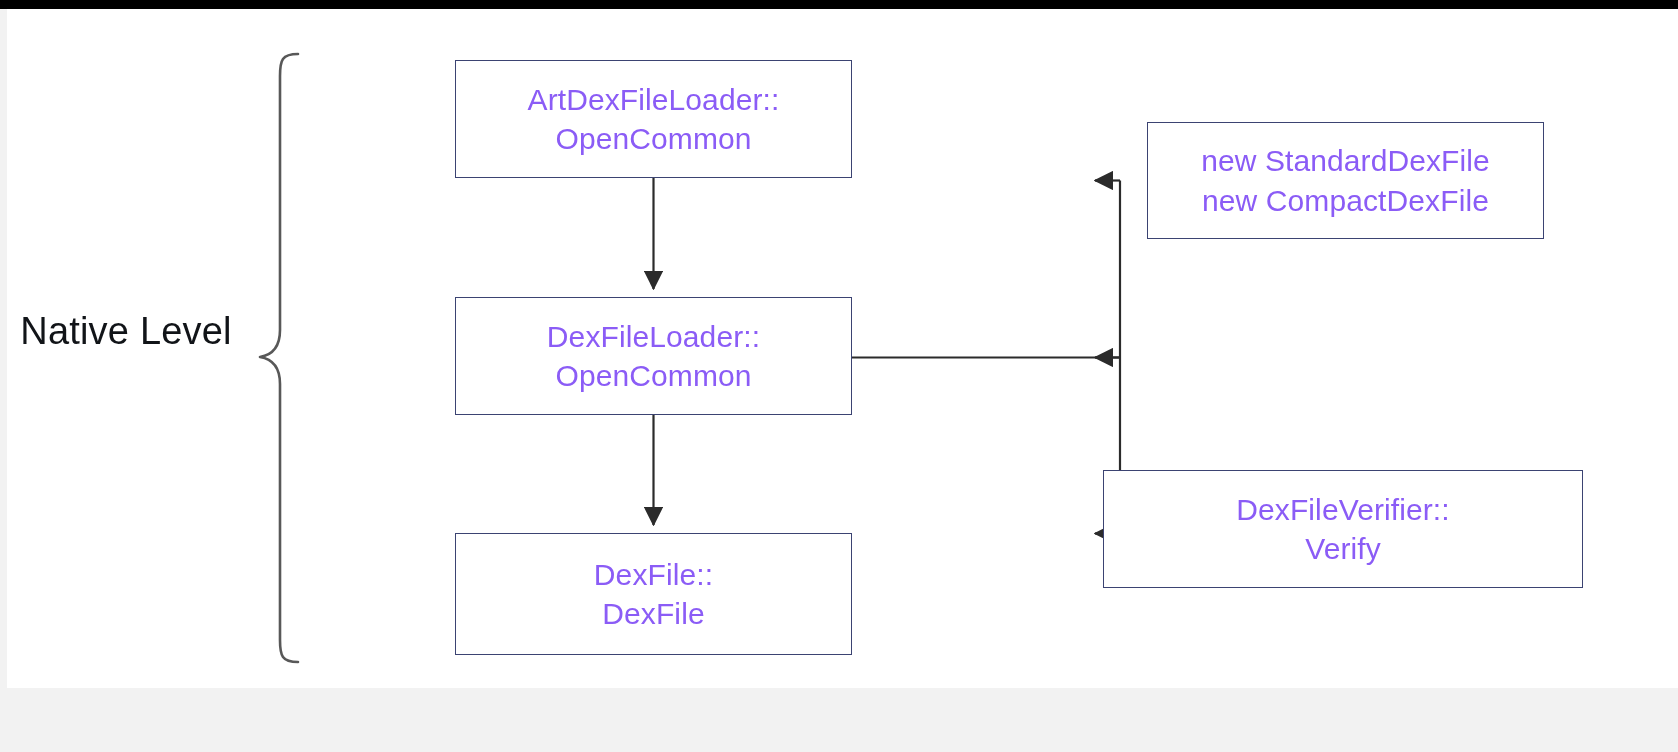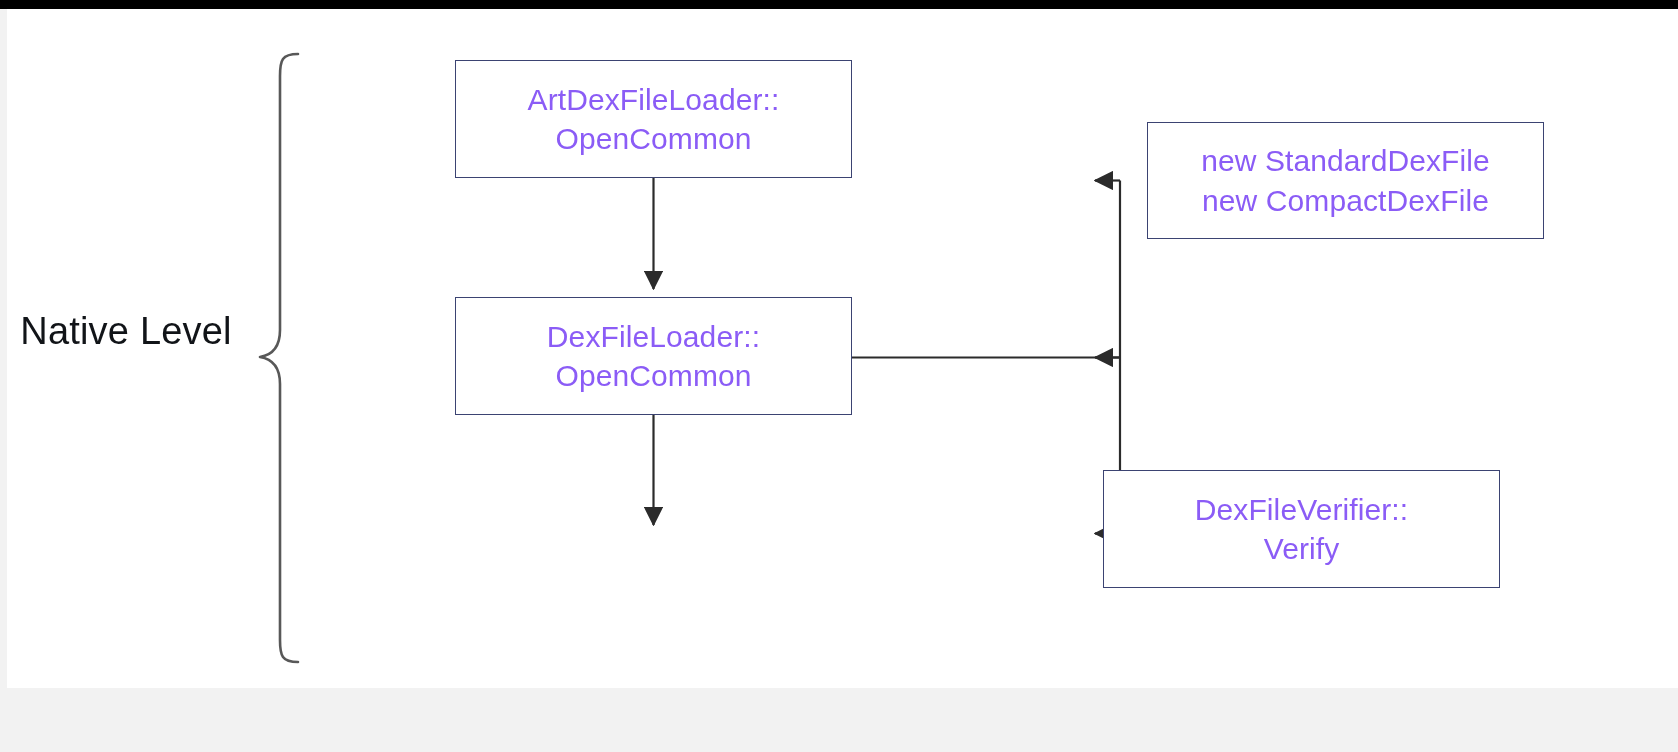--- a/index.html
+++ b/index.html
@@ -156,25 +156,29 @@
   <div class="node" style="left:455px; top:60px; width:397px; height:118px;">
     <span class="node-text">ArtDexFileLoader::
 OpenCommon</span>
   </div>
 
   <div class="node" style="left:455px; top:297px; width:397px; height:118px;">
     <span class="node-text">DexFileLoader::
 OpenCommon</span>
   </div>
 
+  <div class="node" style="left:455px; top:533px; width:397px; height:122px;">
+    <span class="node-text">DexFile::
+DexFile</span>
+  </div>
 
   <div class="node" style="left:1147px; top:122px; width:397px; height:117px;">
     <span class="node-text">new StandardDexFile
 new CompactDexFile</span>
   </div>
 
 
-  <div class="node" style="left:1103px; top:470px; width:397px; height:118px;">
+  <div class="node" style="left:1103px; top:470px; width:480px; height:118px;">
     <span class="node-text">DexFileVerifier::
 Verify</span>
   </div>
 
 </div>
 
 </body></html>

